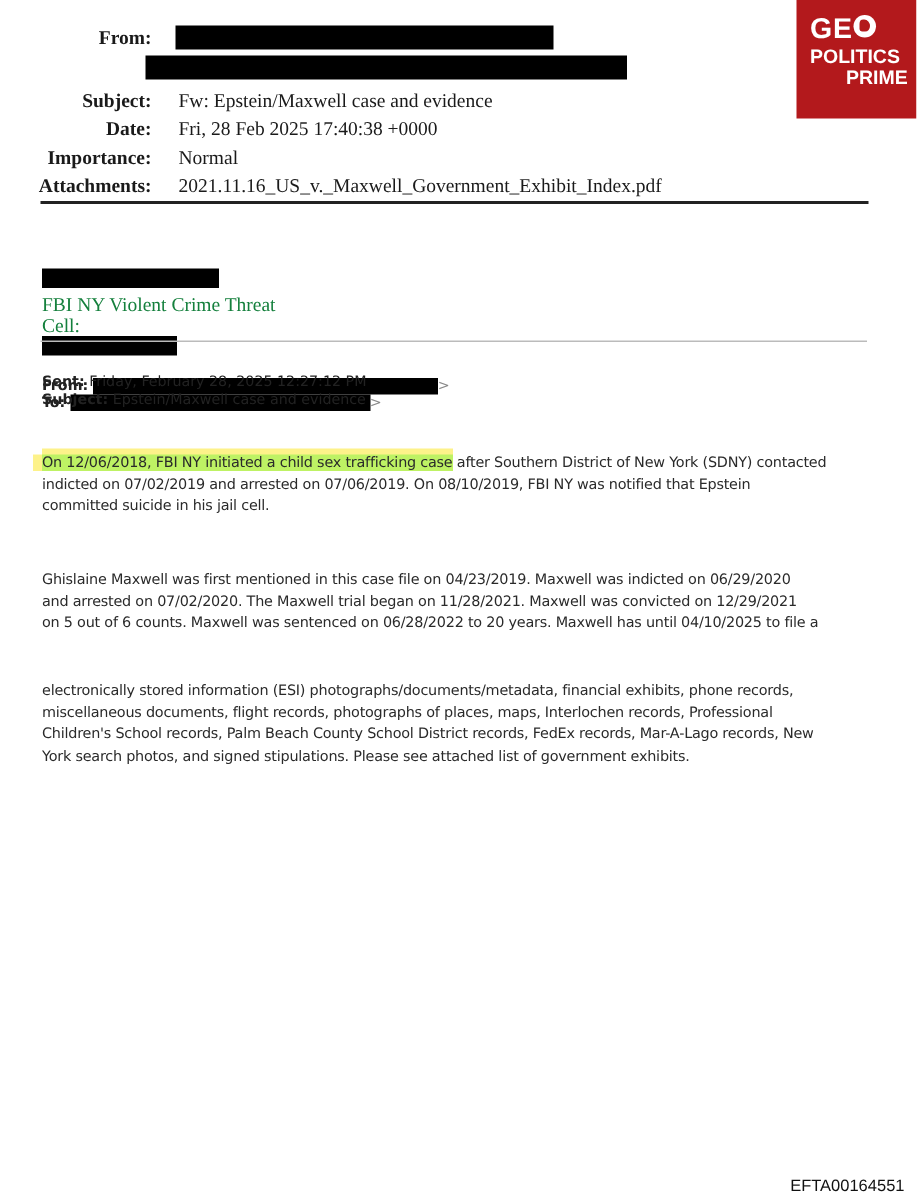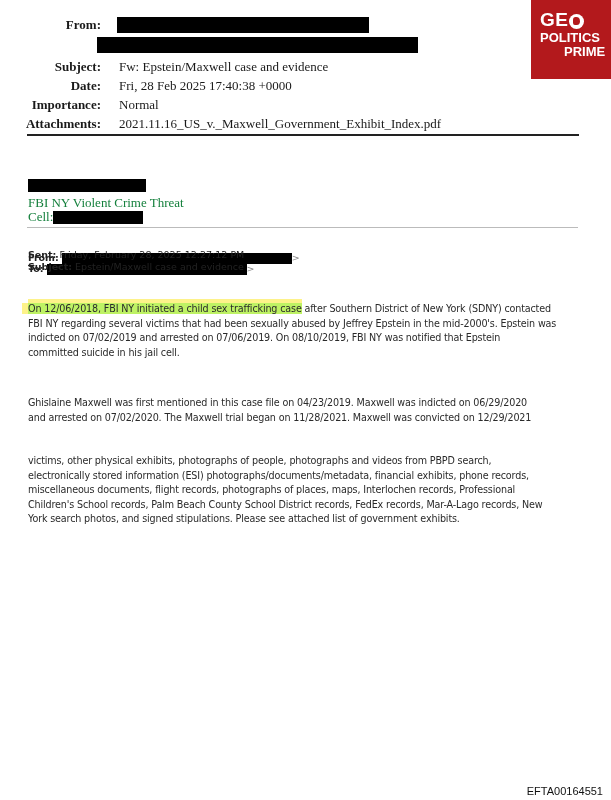--- a/index.html
+++ b/index.html
@@ -5,21 +5,21 @@
   * { margin: 0; padding: 0; box-sizing: border-box; }
   html, body { width: 611px; height: 800px; background: #ffffff; overflow: hidden; }
   body { position: relative; color: #1a1a1a; }
 
   .logo {
     position: absolute; left: 531px; top: 0; width: 80px; height: 79px;
     background: #b3191c; color: #fff;
     font-family: "Liberation Sans", sans-serif; font-weight: bold;
     padding: 10px 0 0 9px; line-height: 1;
   }
-  .logo .l1 { font-size: 19px; letter-spacing: 0.5px; display: flex; align-items: flex-end; }
+  .logo .l1 { font-size: 19px; letter-spacing: 0.5px; display: flex; align-items: flex-start; }
   .logo .globe {
     display: inline-block; width: 15px; height: 15px; border-radius: 50%;
     background: #fff; margin-left: 1px; position: relative;
   }
   .logo .globe::after {
     content: ""; position: absolute; left: 4px; top: 3px; width: 7px; height: 8px;
     background: #b3191c; border-radius: 40% 60% 50% 30%;
   }
   .logo .l2 { font-size: 13px; margin-top: 2px; }
   .logo .l3 { font-size: 13px; margin-top: 1px; padding-left: 24px; }
@@ -79,21 +79,21 @@
     <span class="hlabel" style="right:auto; left:-19px;">Attachments:</span>
     <span class="hval" style="left:119px;">2021.11.16_US_v._Maxwell_Government_Exhibit_Index.pdf</span>
   </div>
 </div>
 
 <div class="rule"></div>
 
 <div class="sig">
   <div class="redact" style="width:118px; height:13px; margin-bottom:1px;"></div>
   <div>FBI NY Violent Crime Threat</div>
-  <div style="display:flex; align-items:flex-end;">
+  <div style="display:flex; align-items:flex-start;flex-direction:column;">
     <span>Cell:</span>
     <span class="redact" style="width:90px; height:13px;"></span>
   </div>
 </div>
 
 <div class="sep2"></div>
 
 <div class="fwd" style="top:251px;text-align:right;">
   <b>From:</b>
   <span class="redact" style="width:230px; height:11px; vertical-align:middle;"></span><span style="color:#888;">&gt;</span>
@@ -106,31 +106,30 @@
   <b>To:</b>
   <span class="redact" style="width:200px; height:11px; vertical-align:middle;"></span><span style="color:#888;">&gt;</span>
 </div>
 <div class="fwd" style="top:260px;">
   <b>Subject:</b>
   <span>Epstein/Maxwell case and evidence</span>
 </div>
 
 <div class="body" style="top:302px;">
   <div><span class="hl">On 12/06/2018, FBI NY initiated a child sex trafficking case</span><span> after Southern District of New York (SDNY) contacted</span></div>
-  <div>FBI NY regarding several victims that had been sexually abused by Jeffrey Epstein in the mid-2000's. Epstein was</div>
   <div>indicted on 07/02/2019 and arrested on 07/06/2019. On 08/10/2019, FBI NY was notified that Epstein</div>
   <div>committed suicide in his jail cell.</div>
 </div>
 
-<div class="body" style="top:396px;">
+<div class="body" style="top:380px;">
   <div>Ghislaine Maxwell was first mentioned in this case file on 04/23/2019. Maxwell was indicted on 06/29/2020</div>
   <div>and arrested on 07/02/2020. The Maxwell trial began on 11/28/2021.  Maxwell was convicted on 12/29/2021</div>
+  <div>on 5 out of 6 counts. Maxwell was sentenced on 06/28/2022 to 20 years. Maxwell has until 04/10/2025 to file a</div>
 </div>
 
 <div class="body" style="top:454px;">
-  <div>victims, other physical exhibits, photographs of people, photographs and videos from PBPD search,</div>
   <div>electronically stored information (ESI) photographs/documents/metadata, financial exhibits, phone records,</div>
   <div>miscellaneous documents, flight records, photographs of places, maps, Interlochen records, Professional</div>
   <div>Children's School records, Palm Beach County School District records, FedEx records, Mar-A-Lago records, New</div>
   <div>York search photos, and signed stipulations.  Please see attached list of government exhibits.</div>
 </div>
 
 <div class="footer">EFTA00164551</div>
 
 </body></html>

